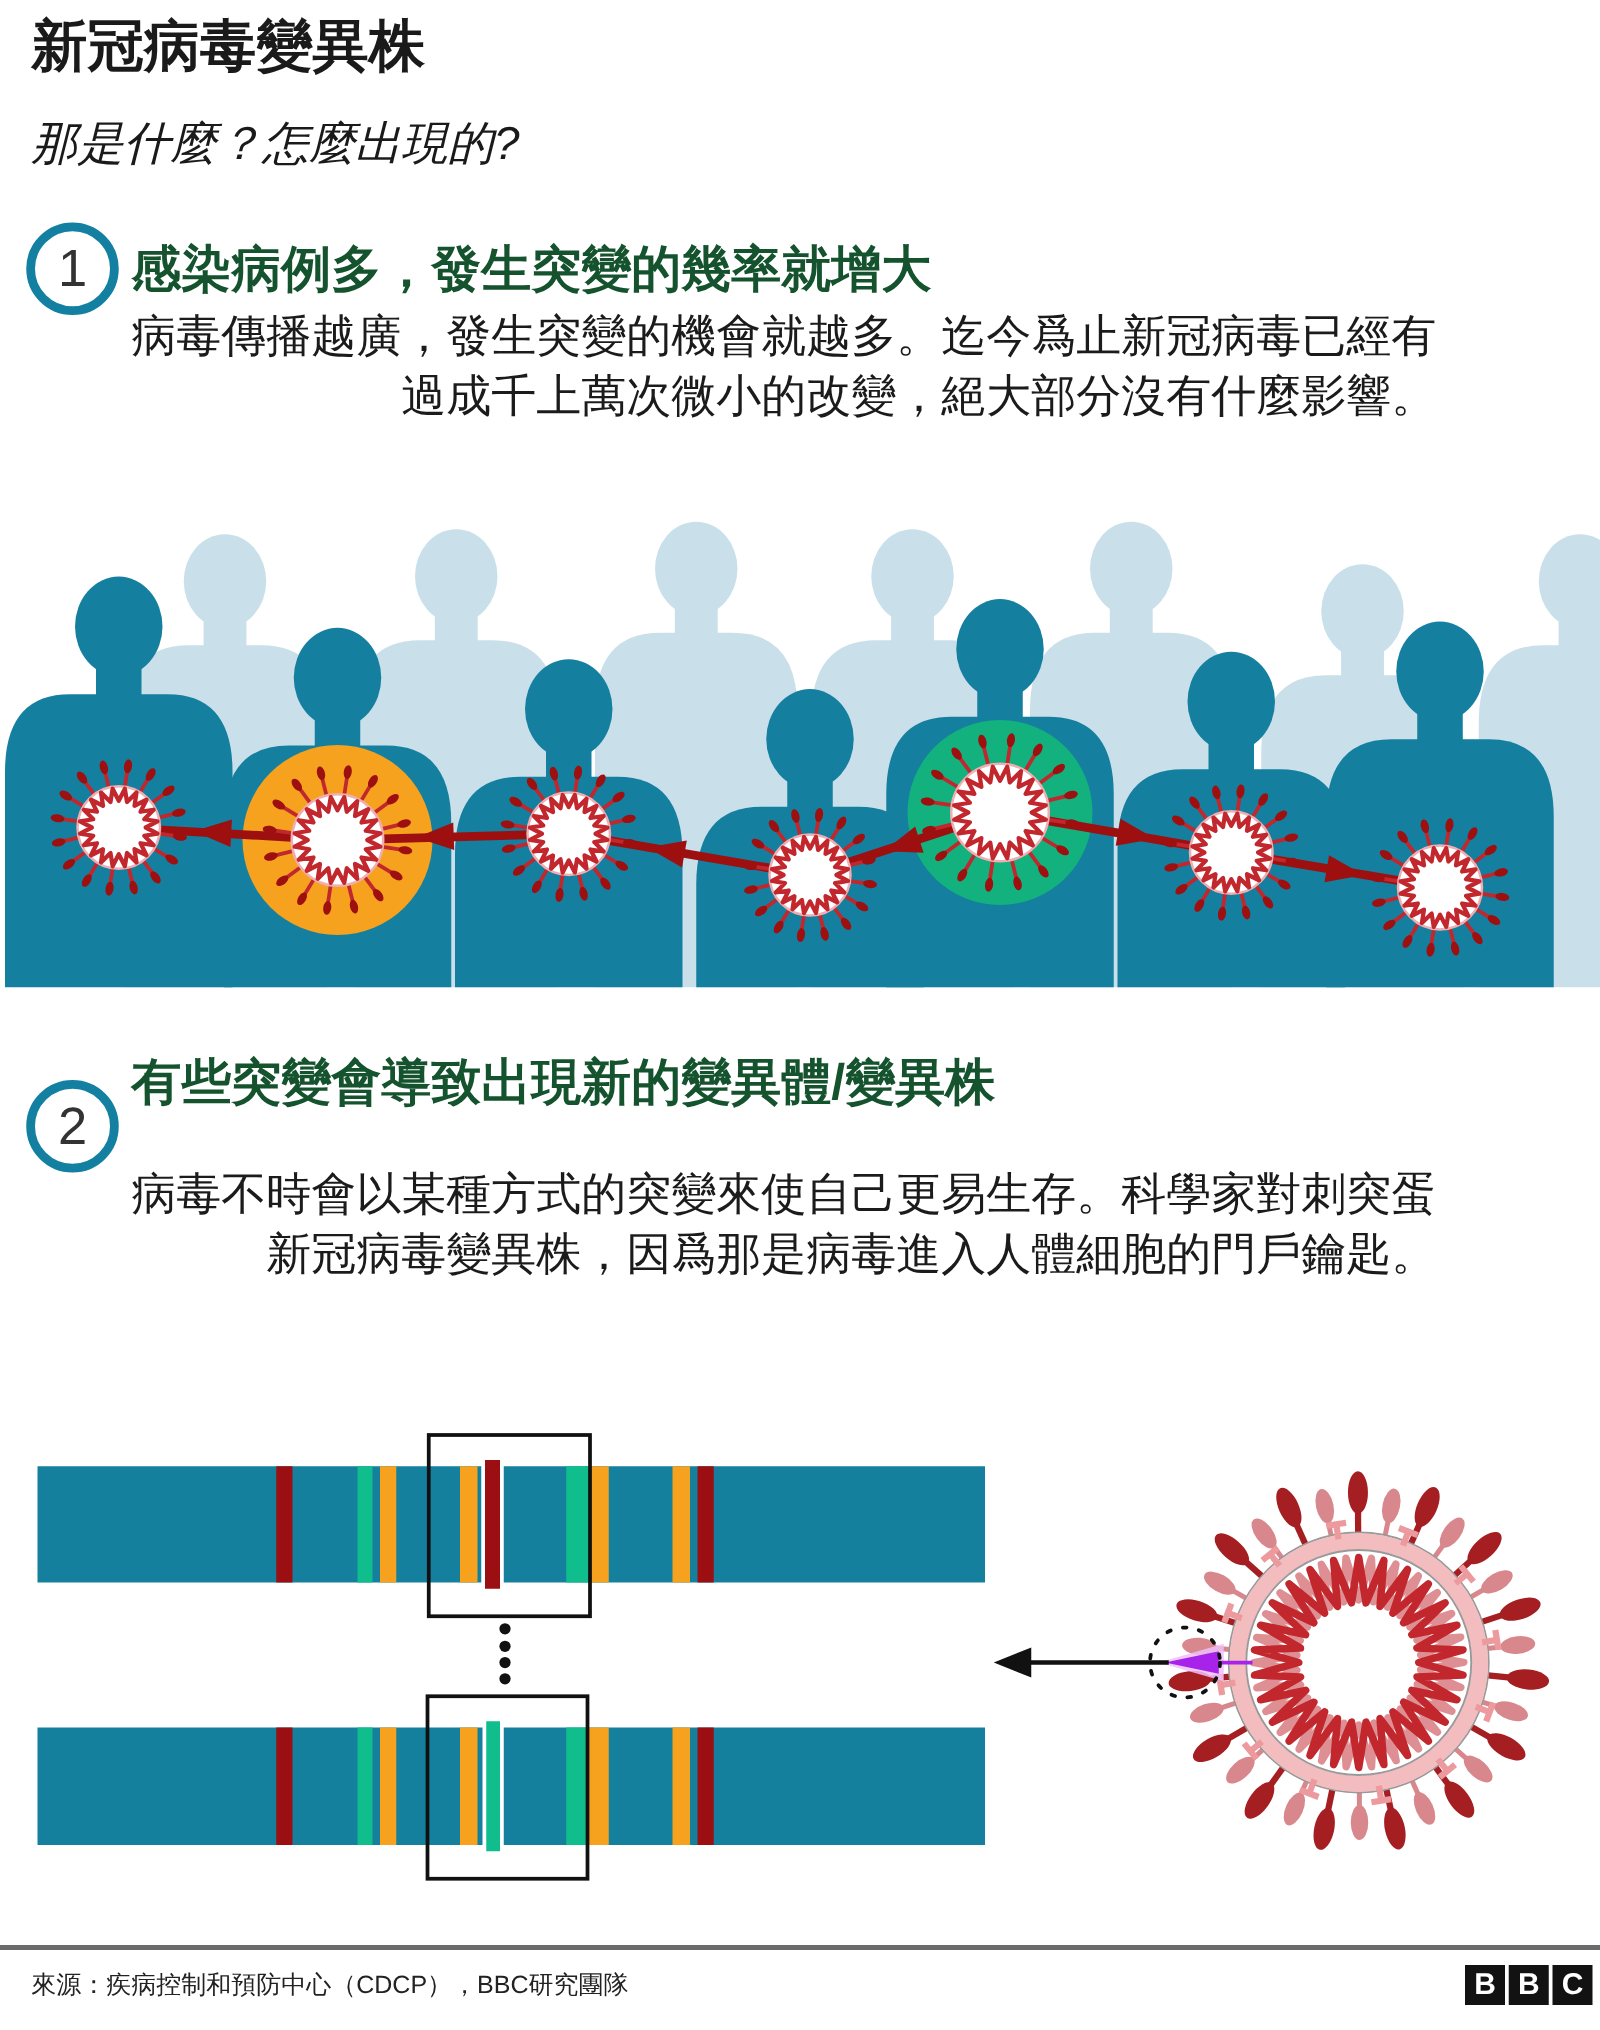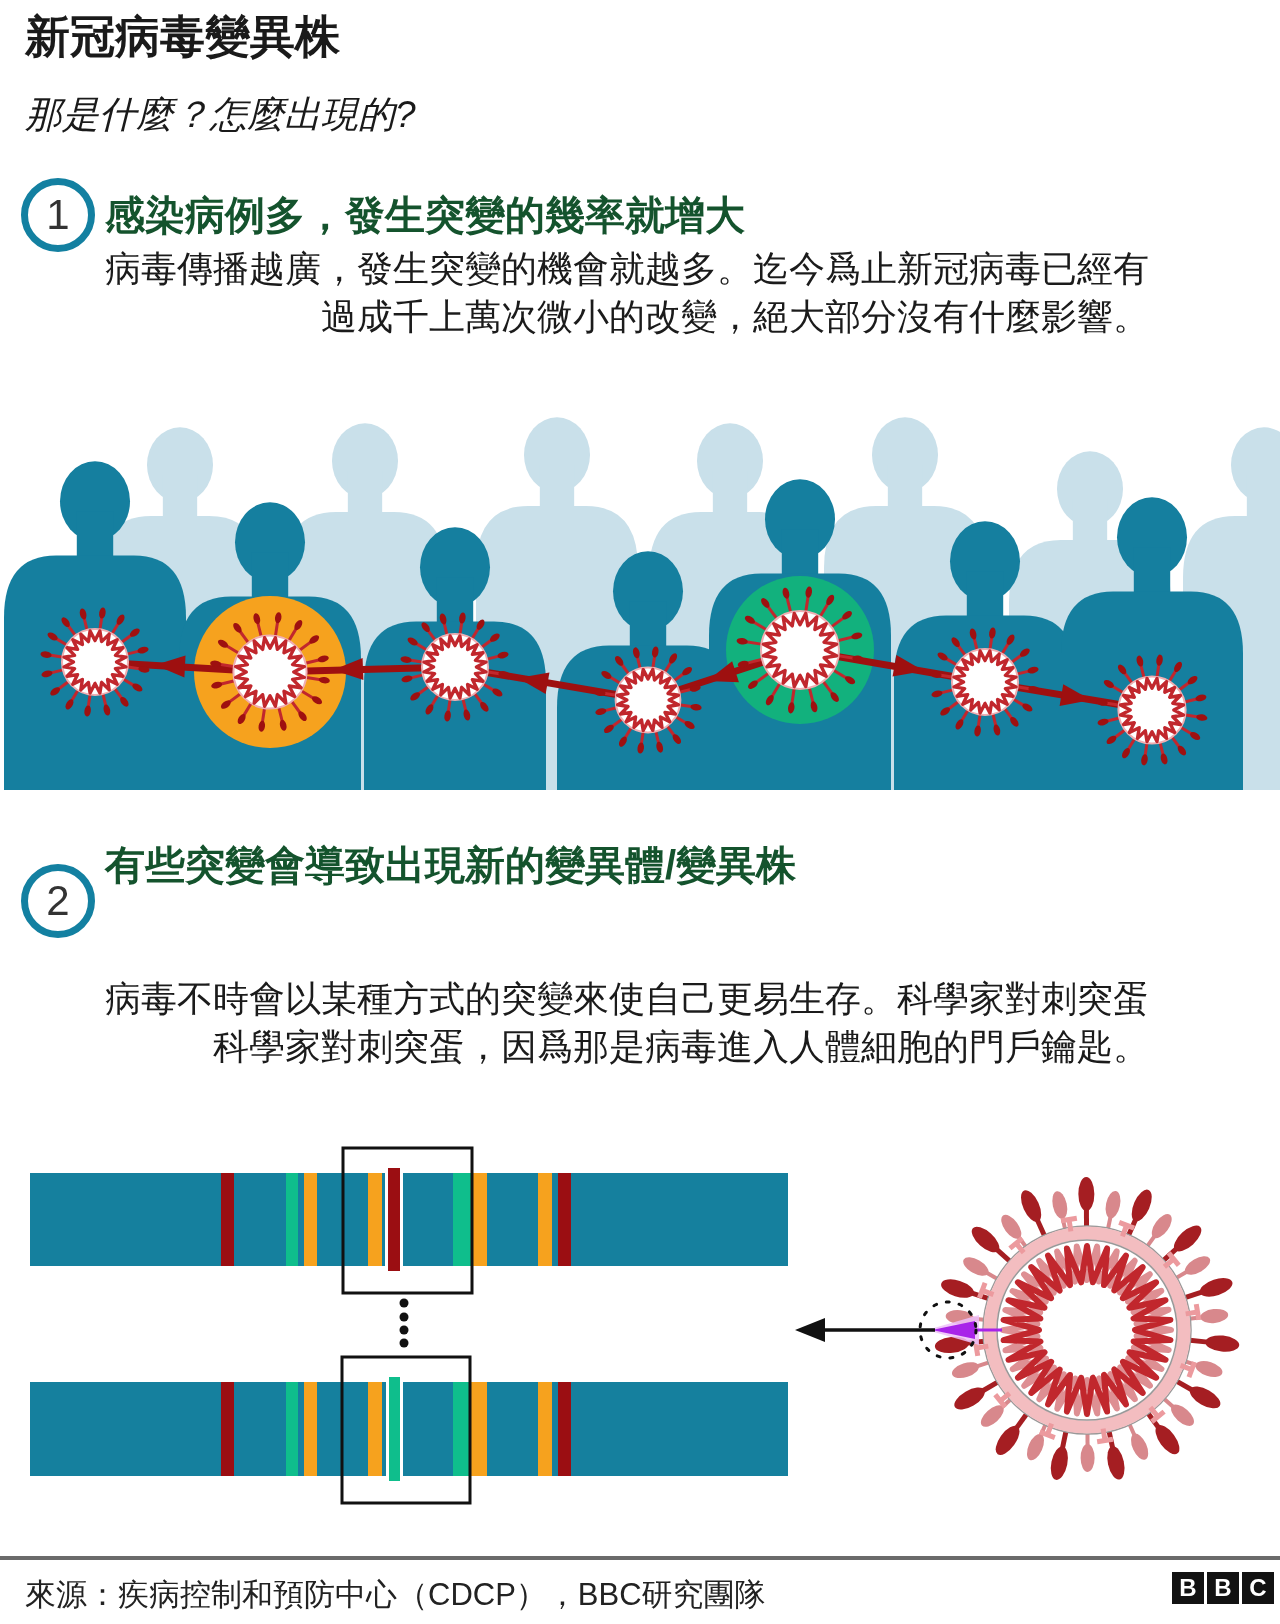--- a/index.html
+++ b/index.html
@@ -12,25 +12,25 @@
   .subtitle{left:25px;top:90px;font-size:37px;font-weight:500;font-style:italic;}
   .num-circle{
     left:21px;width:60px;height:60px;border:7px solid #1380A1;border-radius:50%;
     display:flex;align-items:center;justify-content:center;
     font-size:42px;color:#333;background:#fff;
   }
   #c1{top:178px;} #c2{top:864px;}
   .sec-heading{left:105px;font-size:40px;font-weight:bold;color:#14532d;}
   #h1{top:188px;} #h2{top:826px;margin-top:12px;}
   .sec-body{left:105px;font-size:36px;line-height:48px;color:#1b1b1b;text-align:right;}
-  #b1{top:245px;} #b2{top:931px;margin-top:44px;}
+  #b1{top:245px;} #b2{top:931px;}
   #people{left:0;top:412px;}
   #genome{left:0;top:1100px;}
   .footer-line{left:0;top:1556px;width:1280px;height:4px;background:#6B6B6B;}
-  .source{left:25px;top:1574px;font-size:31px;color:#222;}
+  .source{left:25px;top:1574px;font-size:20px;color:#222;}
   .logo{left:1172px;top:1572px;display:flex;gap:3px;}
   .logo .sq{
     width:32px;height:32px;background:#121212;color:#fff;font-weight:bold;font-size:24px;
     display:flex;align-items:center;justify-content:center;
   }
 </style>
 </head>
 <body>
 
 <div class="abs title">新冠病毒變異株</div>
@@ -378,21 +378,21 @@
       <path d="M1173.8,298.0L1183.5,303.0L1172.8,304.7L1180.4,312.5L1169.7,310.8L1174.6,320.6L1164.8,315.7L1166.5,326.4L1158.7,318.8L1157.0,329.5L1152.0,319.8L1147.0,329.5L1145.3,318.8L1137.5,326.4L1139.2,315.7L1129.4,320.6L1134.3,310.8L1123.6,312.5L1131.2,304.7L1120.5,303.0L1130.2,298.0L1120.5,293.0L1131.2,291.3L1123.6,283.5L1134.3,285.2L1129.4,275.4L1139.2,280.3L1137.5,269.6L1145.3,277.2L1147.0,266.5L1152.0,276.2L1157.0,266.5L1158.7,277.2L1166.5,269.6L1164.8,280.3L1174.6,275.4L1169.7,285.2L1180.4,283.5L1172.8,291.3L1183.5,293.0Z" fill="none" stroke="#C1272D" stroke-width="3.4" stroke-linejoin="round"></path>
     </g>
   </svg>
 
 <div class="abs num-circle" id="c2">
   <span>2</span>
 </div>
 <div class="abs sec-heading" id="h2">有些突變會導致出現新的變異體/變異株</div>
 <div class="abs sec-body" id="b2">
   <div>病毒不時會以某種方式的突變來使自己更易生存。科學家對刺突蛋</div>
-  <div>科學家對刺突蛋，因爲那是病毒進入人體細胞的門戶鑰匙。</div>
+  <div>新冠病毒變異株，因爲那是病毒進入人體細胞的門戶鑰匙。</div>
 </div>
 
 <svg id="genome" class="abs" width="1280" height="420" viewBox="0 0 1280 420">
     <rect x="30" y="73" width="758" height="93" fill="#15809E"></rect>
     <rect x="221" y="73" width="13" height="93" fill="#9B0E12"></rect>
     <rect x="286" y="73" width="12" height="93" fill="#0FBE8C"></rect>
     <rect x="304" y="73" width="13" height="93" fill="#F6A21E"></rect>
     <rect x="368" y="73" width="14" height="93" fill="#F6A21E"></rect>
     <rect x="453" y="73" width="18" height="93" fill="#0FBE8C"></rect>
     <rect x="471" y="73" width="16" height="93" fill="#F6A21E"></rect>

